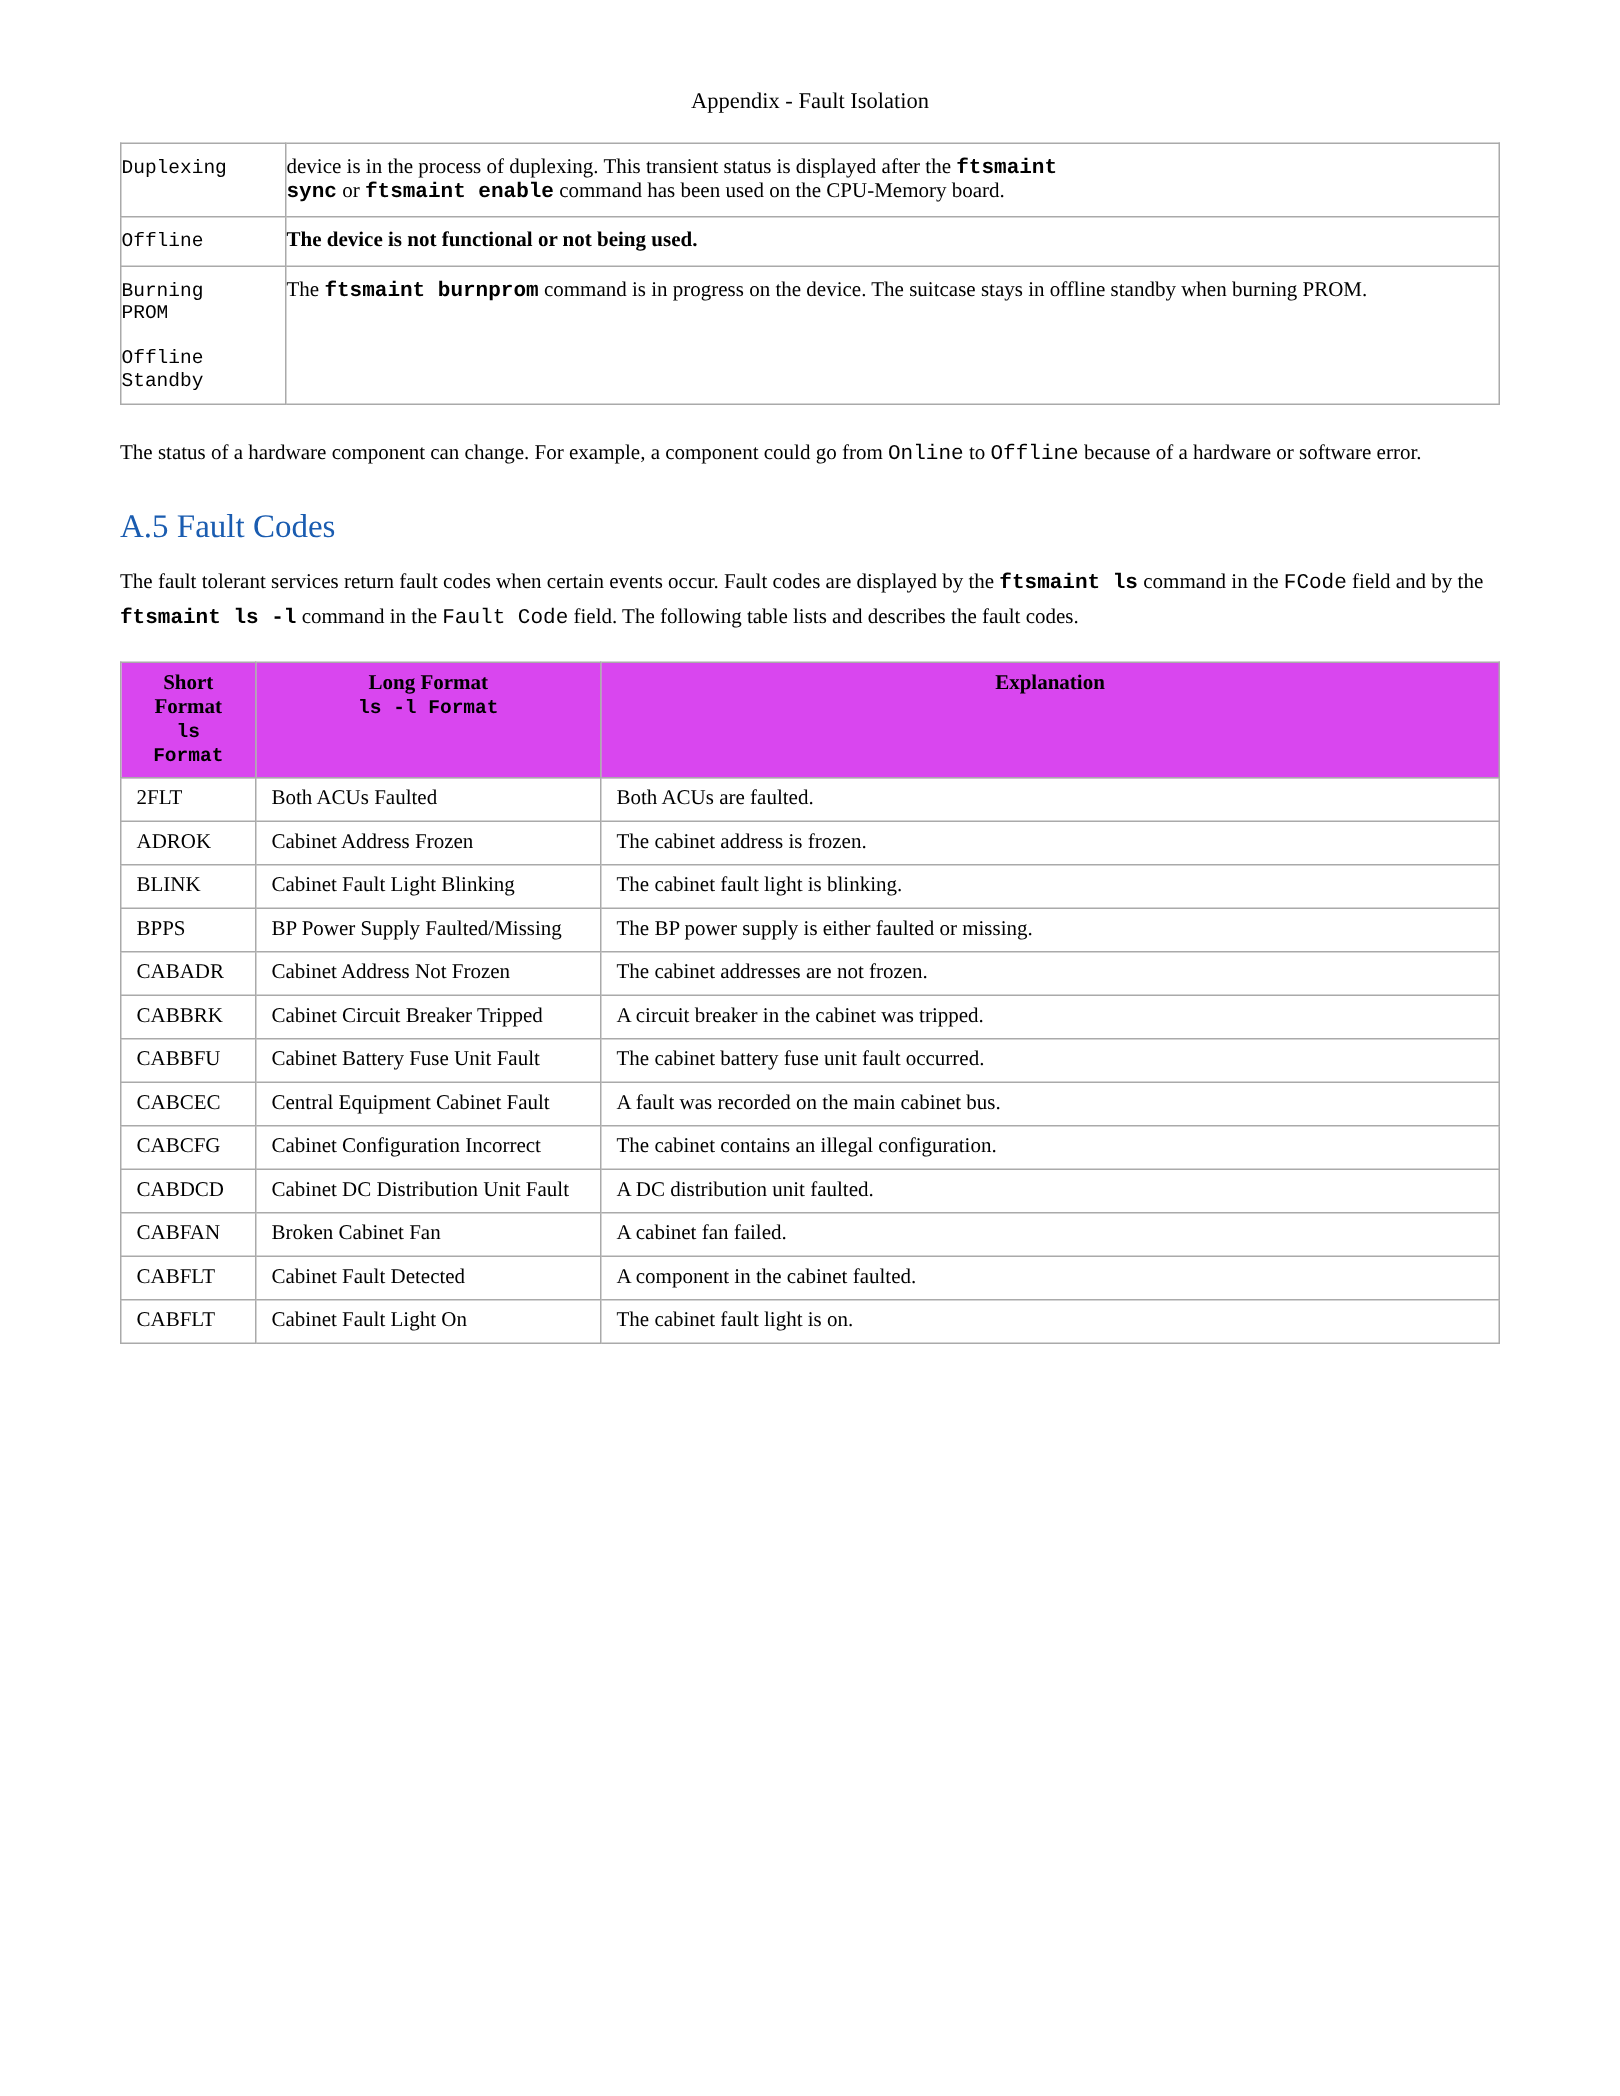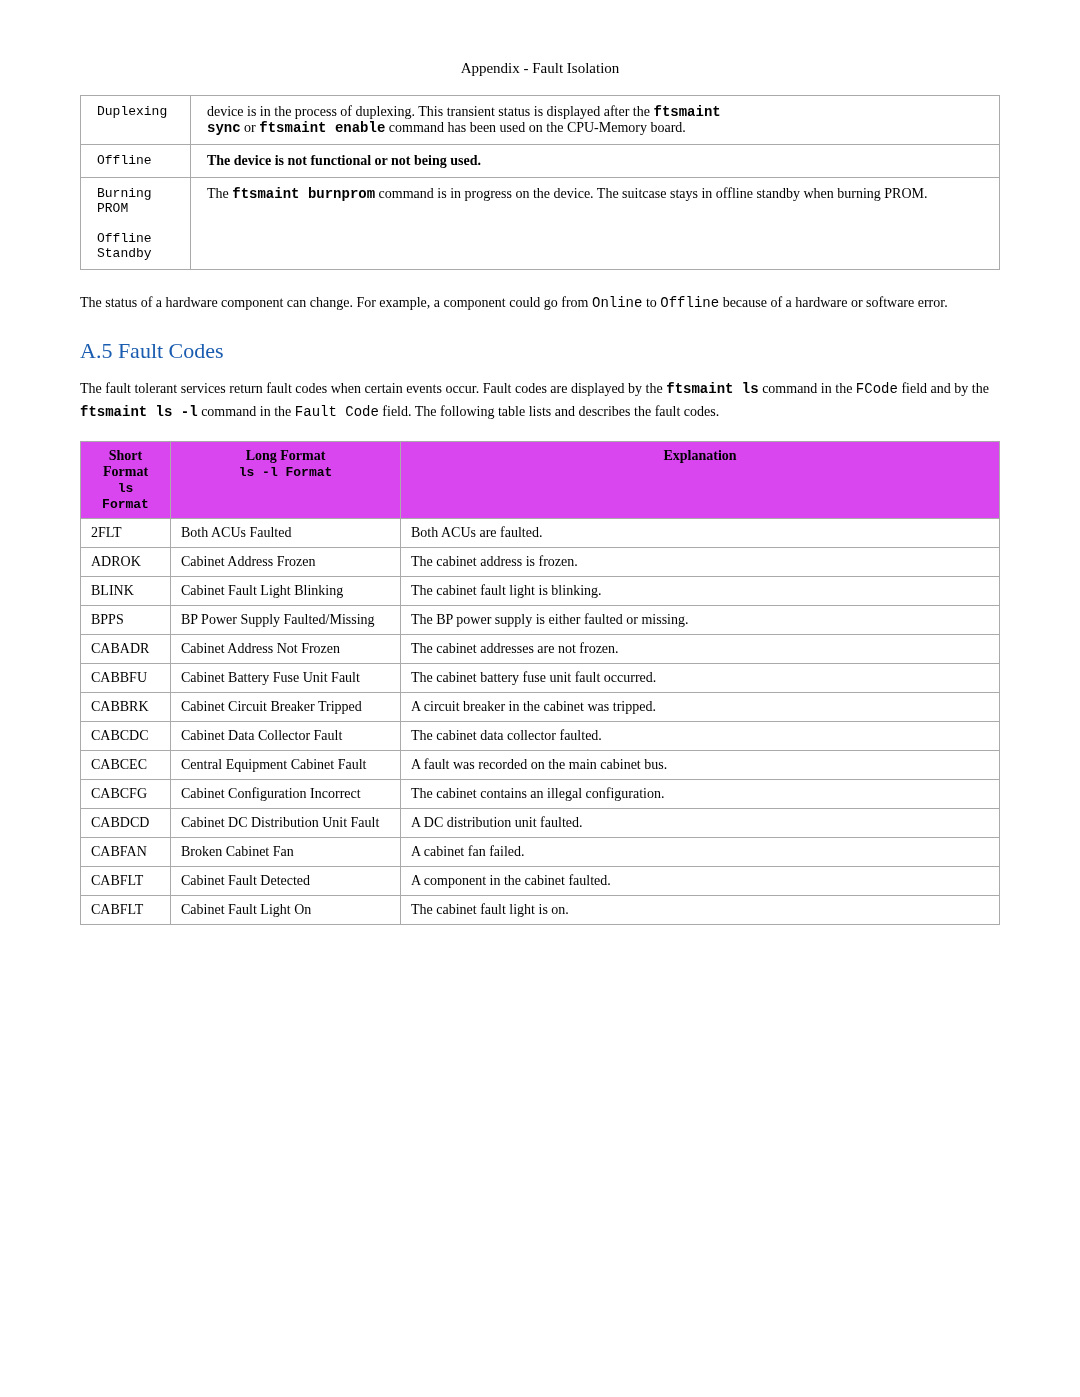--- a/index.html
+++ b/index.html
@@ -16,21 +16,21 @@
       font-size: 15px;
       margin-bottom: 18px;
     }
     .top-table {
       width: 100%;
       border-collapse: collapse;
       margin-bottom: 22px;
     }
     .top-table td {
       border: 1px solid #aaa;
-      padding: 8px 16px;
+      padding: 8px 0;
       vertical-align: top;
       font-size: 14px;
     }
     .top-table td.label-cell {
       font-family: 'Courier New', Courier, monospace;
       white-space: pre;
       width: 110px;
       font-size: 13px;
     }
     code, .mono {
@@ -170,35 +170,30 @@
         <td>BPPS</td>
         <td>BP Power Supply Faulted/Missing</td>
         <td>The BP power supply is either faulted or missing.</td>
       </tr>
       <tr>
         <td>CABADR</td>
         <td>Cabinet Address Not Frozen</td>
         <td>The cabinet addresses are not frozen.</td>
       </tr>
       <tr>
+        <td>CABBRK</td>
+        <td>Cabinet Circuit Breaker Tripped</td>
+        <td>A circuit breaker in the cabinet was  tripped.</td>
+      </tr>
+      <tr>
         <td>CABBFU</td>
         <td>Cabinet Battery Fuse Unit Fault</td>
         <td>The cabinet battery fuse unit fault  occurred.</td>
       </tr>
       <tr>
-        <td>CABBRK</td>
-        <td>Cabinet Circuit Breaker Tripped</td>
-        <td>A circuit breaker in the cabinet was  tripped.</td>
-      </tr>
-      <tr>
-        <td>CABCDC</td>
-        <td>Cabinet Data Collector Fault</td>
-        <td>The cabinet data collector faulted.</td>
-      </tr>
-      <tr>
         <td>CABCEC</td>
         <td>Central Equipment Cabinet Fault</td>
         <td>A fault was recorded on the main  cabinet bus.</td>
       </tr>
       <tr>
         <td>CABCFG</td>
         <td>Cabinet Configuration Incorrect</td>
         <td>The cabinet contains an illegal configuration.</td>
       </tr>
       <tr>

